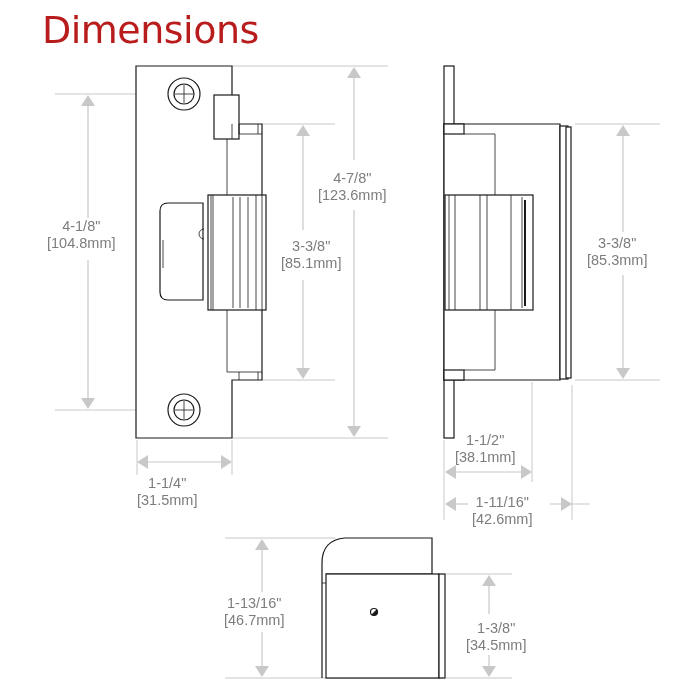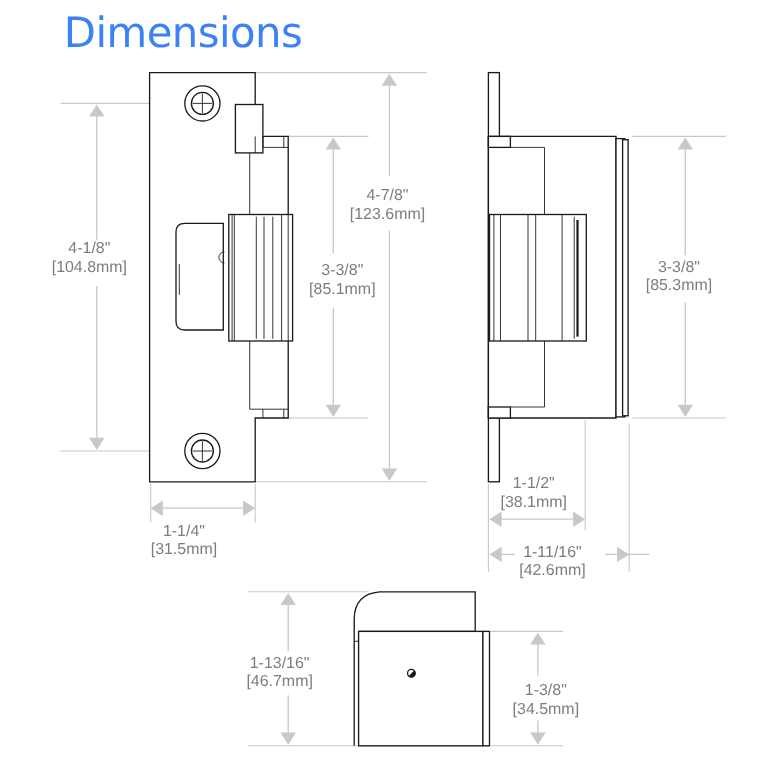--- a/index.html
+++ b/index.html
@@ -1,17 +1,17 @@
 <!DOCTYPE html>
 <html><head>
 <meta charset="utf-8">
 <style>
   html, body { margin: 0; padding: 0; background: #ffffff; }
   body { width: 700px; height: 700px; position: relative; overflow: hidden; font-family: "Liberation Sans", "DejaVu Sans", sans-serif; }
-  .title { position: absolute; left: 58px; top: 8px; font-size: 38px; color: #3b82f6; font-family: "DejaVu Sans", "Liberation Sans", sans-serif; font-weight: normal; letter-spacing: -0.5px; }
+  .title { position: absolute; left: 42px; top: 8px; font-size: 38px; color: #b91c1c; font-family: "DejaVu Sans", "Liberation Sans", sans-serif; font-weight: normal; letter-spacing: -0.5px; }
   svg { position: absolute; left: 0; top: 0; }
   .part { fill: #ffffff; stroke: #1a1a1a; stroke-width: 1.2; }
   .thin { fill: none; stroke: #1a1a1a; stroke-width: 0.8; }
   .dim { stroke: #c8c8c8; stroke-width: 1.2; fill: none; }
   .ext { stroke: #c8c8c8; stroke-width: 1; fill: none; }
   .arrow { fill: #c8c8c8; }
   .label { position: absolute; color: #7d7d7d; font-size: 14.5px; text-align: center; line-height: 17px; white-space: nowrap; background: #ffffff; }
 </style>
 </head>
 <body>

